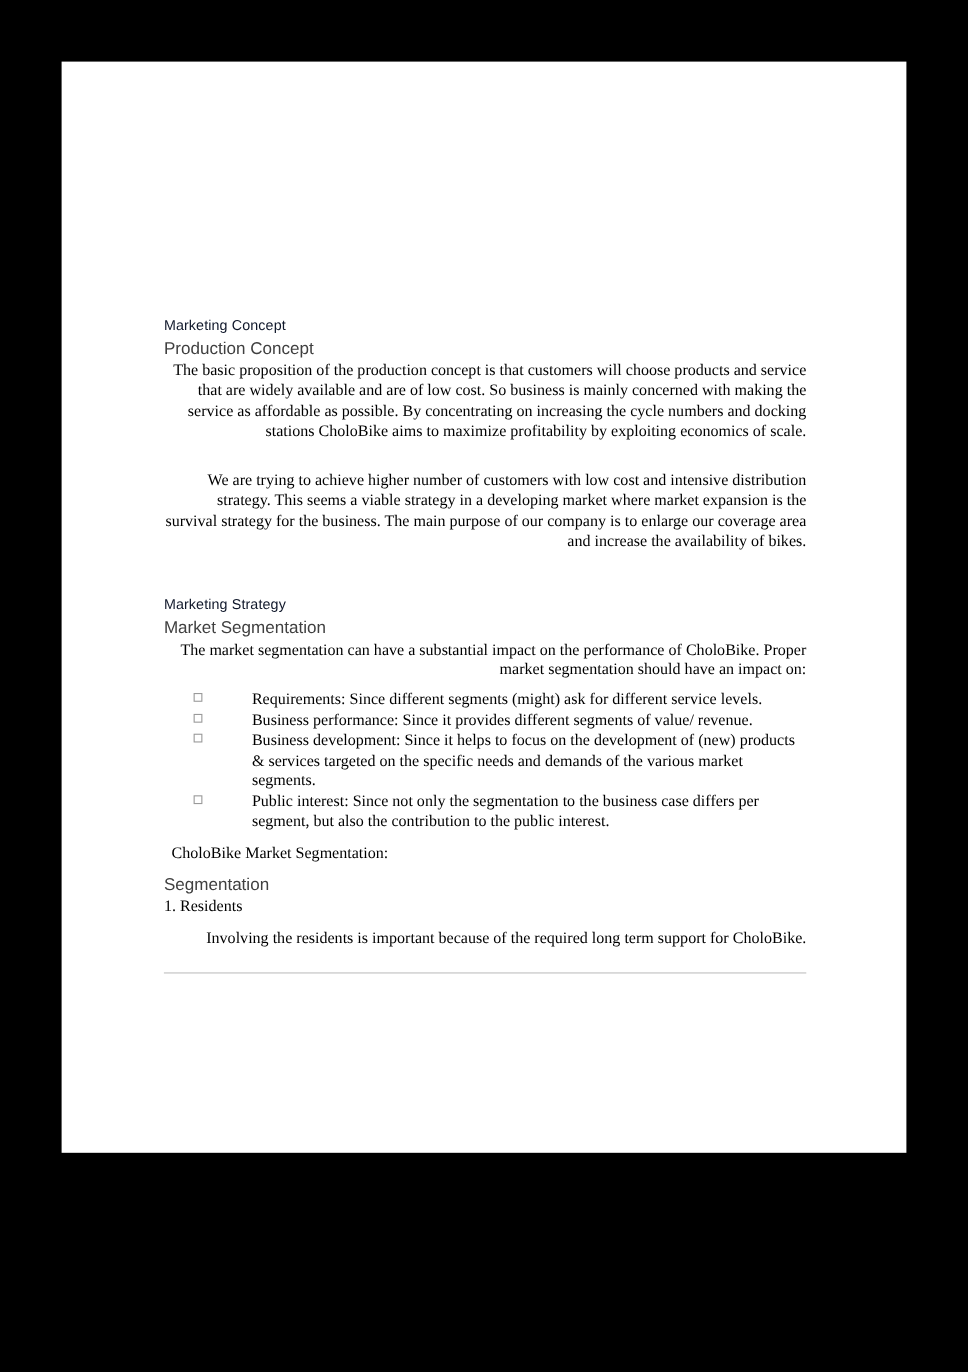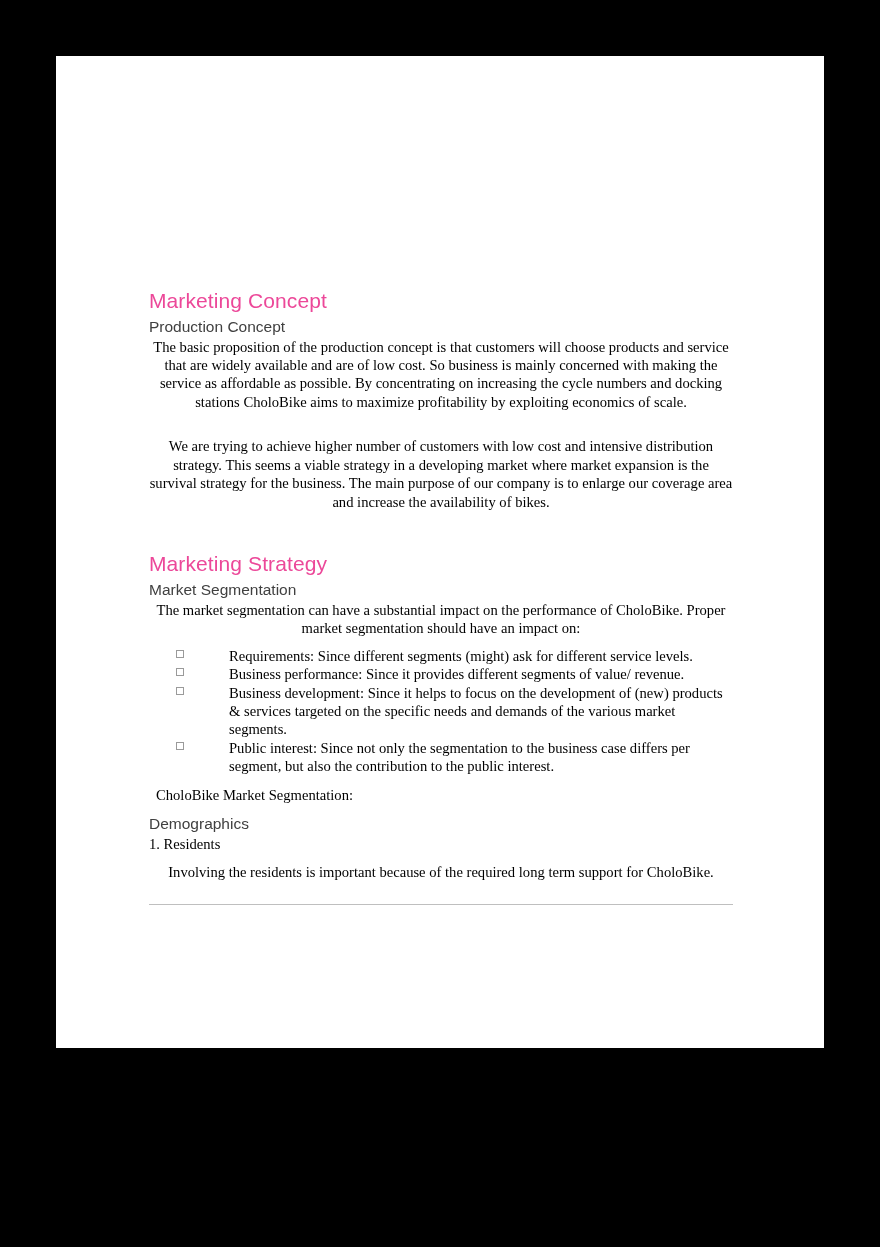--- a/index.html
+++ b/index.html
@@ -24,41 +24,41 @@
   }
   .content {
     position: absolute;
     left: 93px;
     top: 232px;
     width: 584px;
   }
   h1.doc-h1 {
     font-family: "Liberation Sans", sans-serif;
     font-weight: normal;
-    color: #ec4899;
-    font-size: 21px;
+    color: #0f172a;
+    font-size: 13px;
     margin: 0 0 4px 0;
     line-height: 1.2;
     letter-spacing: 0.1px;
   }
   h2.doc-h2 {
     font-family: "Liberation Sans", sans-serif;
     font-weight: normal;
     color: #404040;
     font-size: 15.5px;
     margin: 0 0 1px 0;
     line-height: 1.25;
   }
   p.body-text {
     font-family: "Liberation Serif", serif;
     font-size: 14.6px;
     color: #000000;
     margin: 0;
     line-height: 1.265;
-    text-align: center;
+    text-align: right;
   }
   .gap-sm { height: 10px; }
   .gap-md { height: 26px; }
   .gap-lg { height: 40px; }
   ul.bullets {
     list-style: none;
     margin: 9px 0 0 0;
     padding: 0;
   }
   ul.bullets li {
@@ -141,21 +141,21 @@
         <span>Public interest: Since not only the segmentation to the business case differs per segment, but also the contribution to the public interest.</span>
       </li>
     </ul>
 
     <div class="gap-sm"></div>
 
     <p class="subheading-line">CholoBike Market Segmentation:</p>
 
     <div class="gap-sm"></div>
 
-    <h2 class="doc-h2">Demographics</h2>
+    <h2 class="doc-h2">Segmentation</h2>
 
     <p class="numbered">1. Residents</p>
 
     <div class="gap-sm"></div>
 
     <p class="body-text">Involving the residents is important because of the required long term support for CholoBike.</p>
 
     <hr class="footer-rule">
 
   </div>

